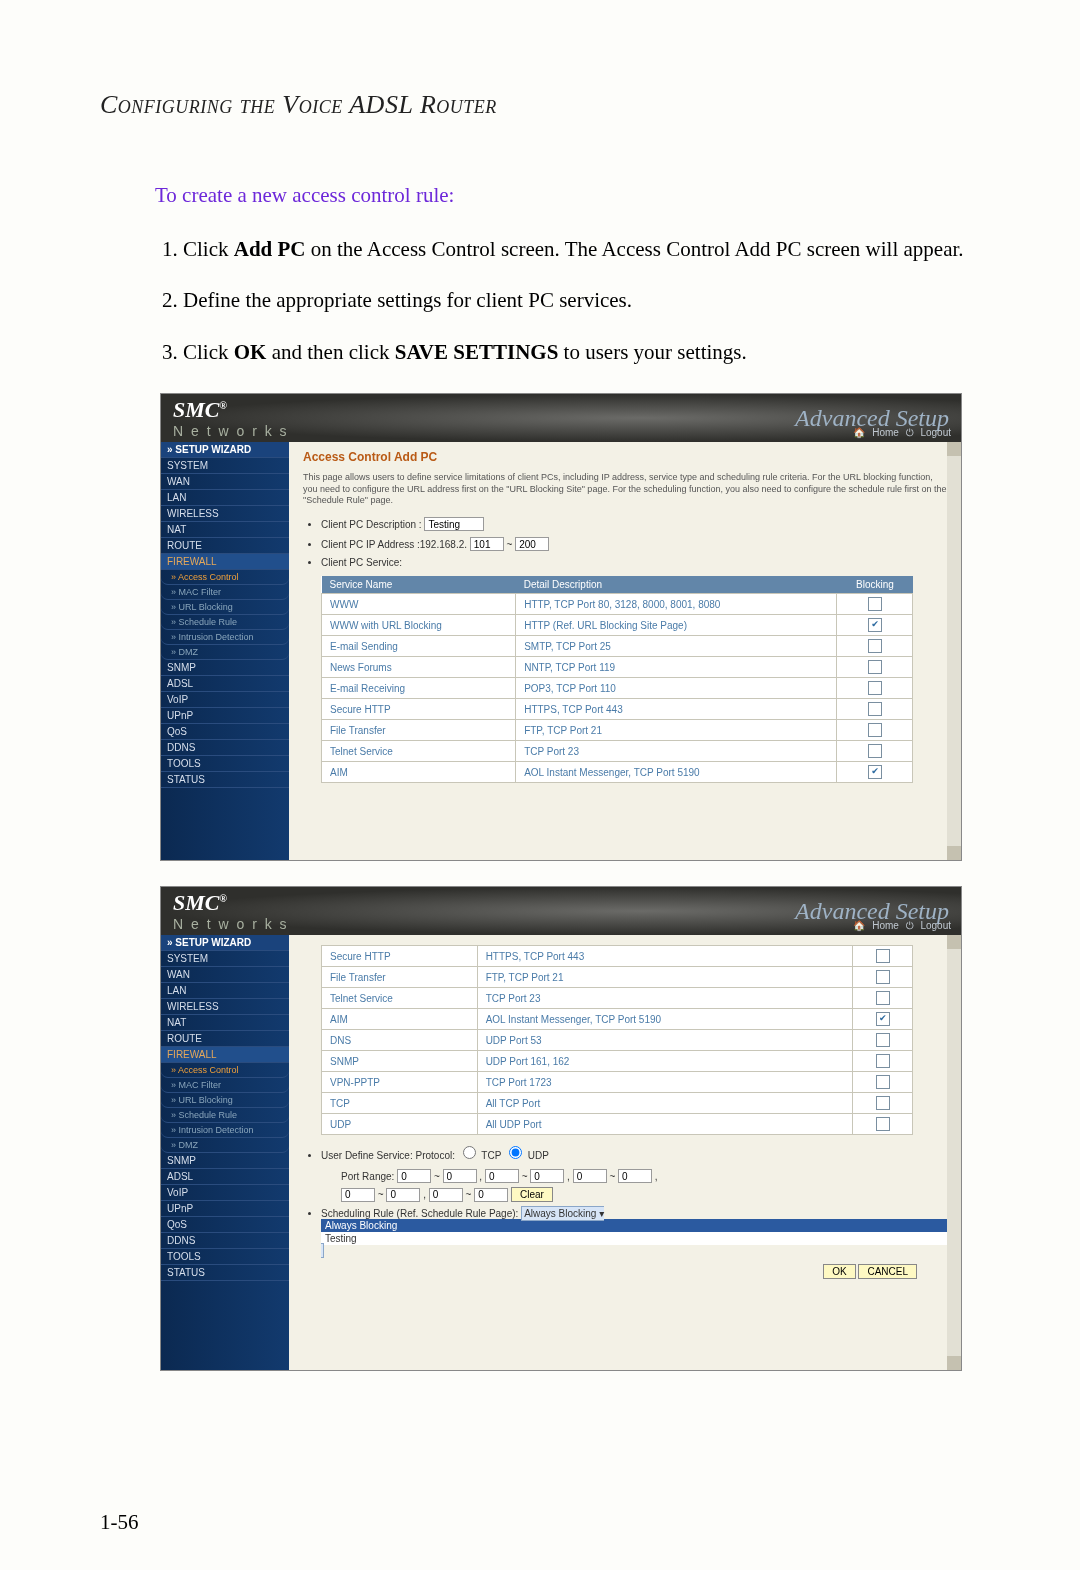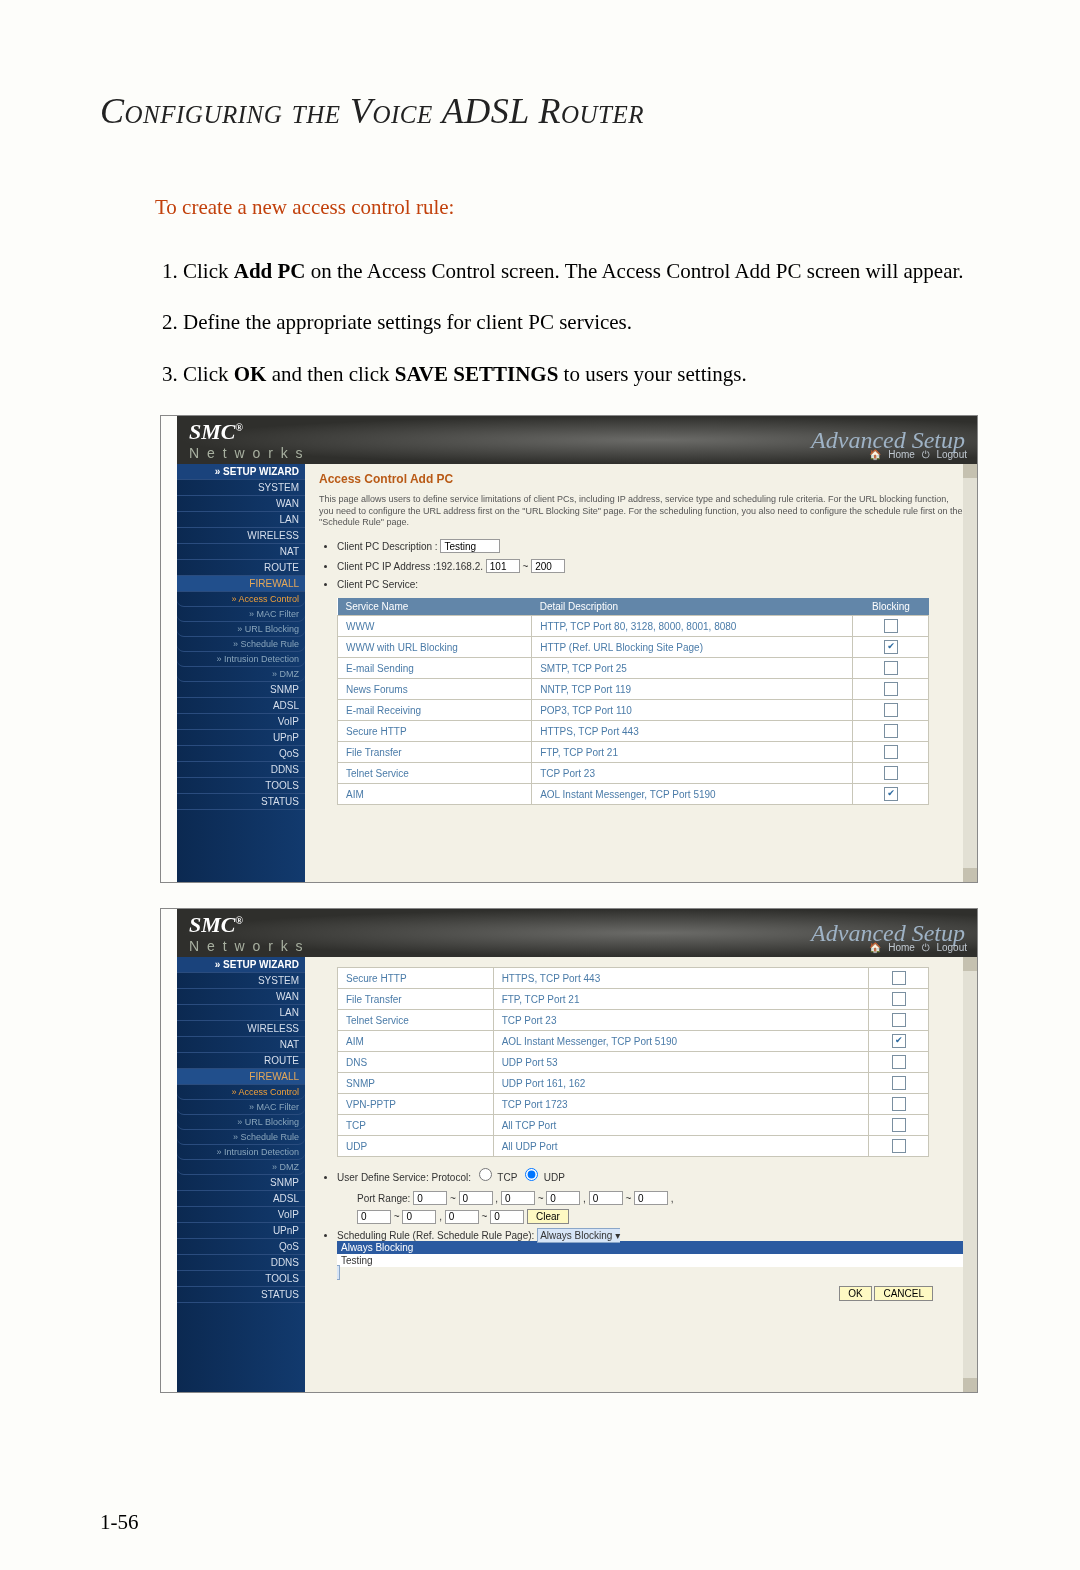--- a/index.html
+++ b/index.html
@@ -14,49 +14,48 @@
     height: 1570px;
     background: #fdfdfa;
     box-shadow: 0 2px 8px rgba(0,0,0,.25);
     position: relative;
     padding: 90px 100px 40px 100px;
     box-sizing: border-box;
   }
   .page-title {
     font-variant: small-caps;
     font-style: italic;
-    font-size: 36px;
+    font-size: 26px;
     letter-spacing: .5px;
     margin-bottom: 60px;
     color: #222;
   }
   .body-text {
     font-size: 21px;
     line-height: 1.5;
     margin-left: 55px;
-    margin-bottom: 32px;
-    color: #c2410c;
+    margin-bottom: 22px;
+    color: #6d28d9;
   }
   ol {
     font-size: 21px;
     line-height: 1.5;
     margin-left: 55px;
     padding-left: 28px;
   }
   ol li { margin-bottom: 20px; }
   b { font-weight: bold; }
 
   
   .shot {
     margin: 25px 0 16px 60px;
     width: 800px;
     font-family: Verdana, Arial, sans-serif;
     font-size: 10px;
     border: 1px solid #888;
-    padding-left: 16px;
   }
   .shot-header {
     height: 48px;
     background: radial-gradient(ellipse at 60% 50%, #6b6b68 0%, #2f2f2c 70%);
     display: flex;
     align-items: center;
     justify-content: space-between;
     color: #fff;
     padding: 0 12px;
     position: relative;
@@ -69,21 +68,21 @@
   .hdrlinks span { margin-left:4px; }
 
   .shot-body { display:flex; height:418px; }
   .shot-body.partial { height:435px; }
   .sidebar {
     width: 128px;
     background: linear-gradient(to right,#0b2951 0%,#123a6e 100%);
     color:#fff;
     font-size:10px;
   }
-  .side-row { padding:2px 6px; border-bottom:1px solid #2a4c7e; white-space:nowrap; overflow:hidden;text-align:right; }
+  .side-row { padding:2px 6px; border-bottom:1px solid #2a4c7e; white-space:nowrap; overflow:hidden; }
   .side-setup { background:#1a437c; color:#fff; font-weight:bold; }
   .side-cat { color:#d7dfec; }
   .side-high { background:#214f8c; color:#e5a85a; }
   .side-sub { color:#89a5bb; padding-left:10px; font-size:9px;border-radius:7px; }
   .side-sub.active { color:#f0a03a; }
 
   .main {
     flex:1;
     background:#f3f1e6;
     padding:8px 14px 8px 14px;

